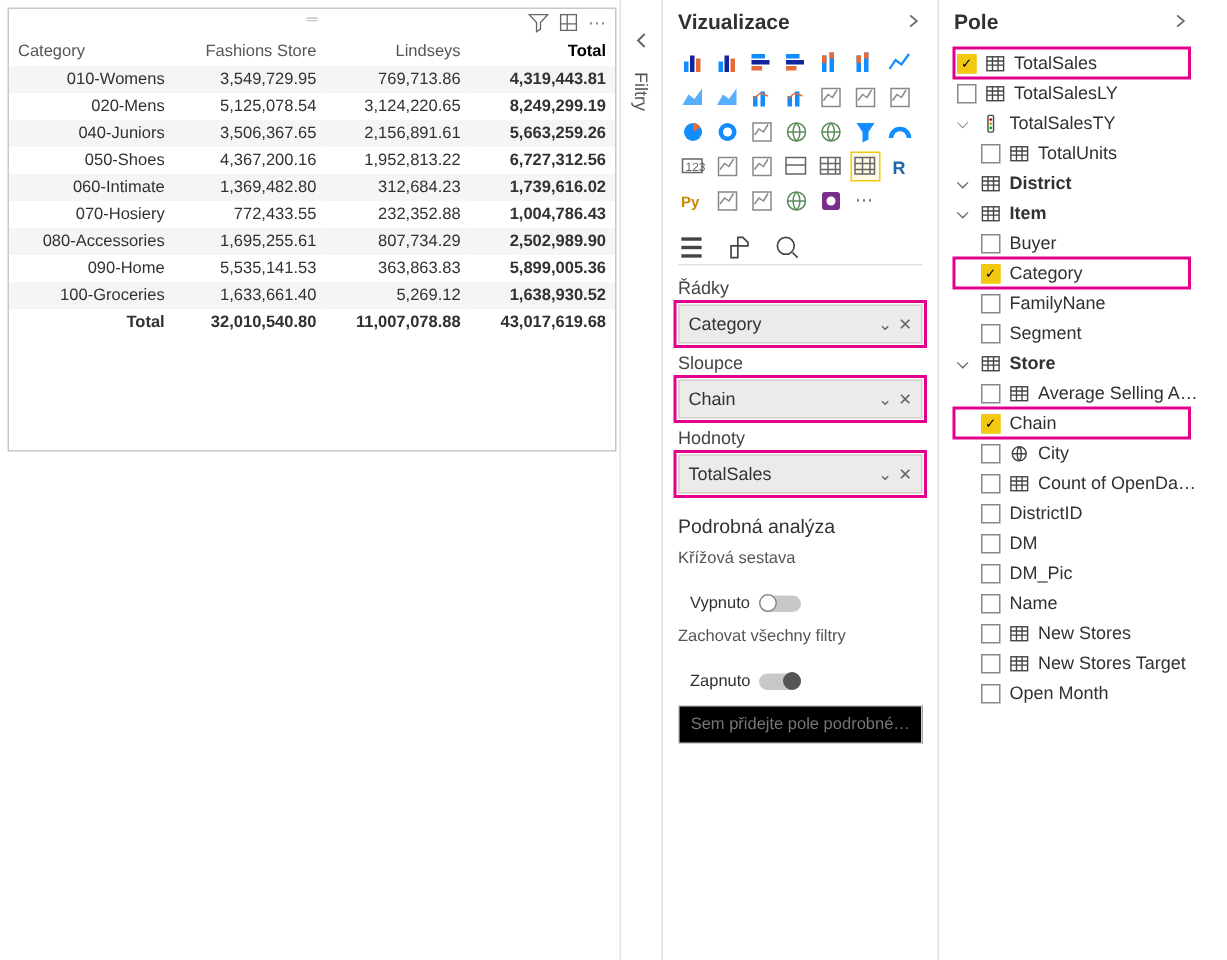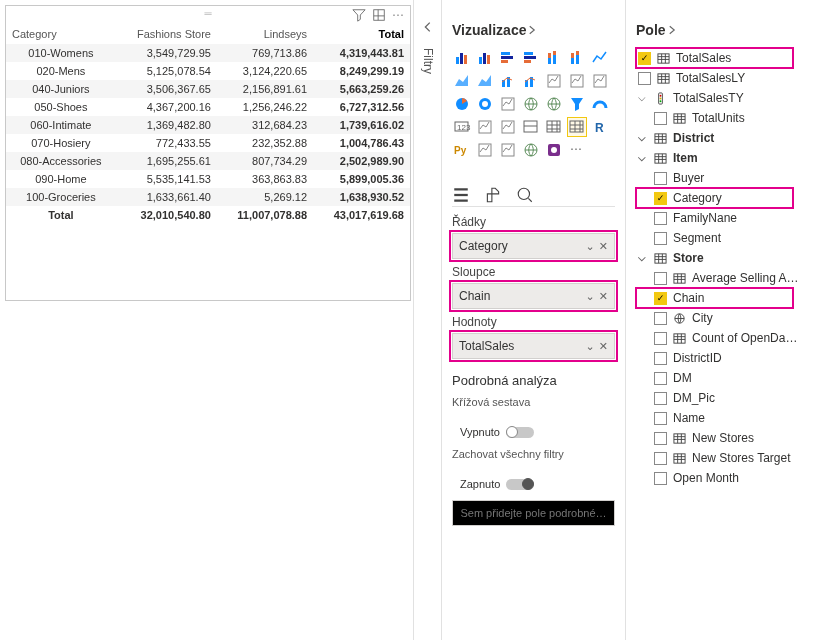--- a/index.html
+++ b/index.html
@@ -9,35 +9,35 @@
 .visual-container { border: 1px solid #c8c8c8; width: 406px; height: 296px; background: #fff; position: relative; }
 .visual-header-icons { display: flex; justify-content: flex-end; align-items: center; padding: 2px 4px; gap: 6px; color: #888; }
 .drag-handle { position: absolute; left: 50%; transform: translateX(-50%); top: 2px; color: #bbb; font-size: 10px; cursor: move; }
 .visual-header-icons svg { width: 14px; height: 14px; fill: #666; cursor: pointer; }
 
 .matrix-table { width: 100%; border-collapse: collapse; font-size: 11px; }
 .matrix-table th { text-align: left; padding: 4px 6px; font-weight: 400; color: #555; white-space: nowrap; }
 .matrix-table th:not(:first-child) { text-align: right; }
 .matrix-table th.total-col { font-weight: 700; color: #000; }
 .matrix-table td { padding: 3px 6px; white-space: nowrap; }
-.matrix-table td:first-child { text-align: center; }
+.matrix-table td:first-child { text-align: right; }
 .matrix-table td:not(:first-child) { text-align: right; }
 .matrix-table td.total-col { font-weight: 700; }
 .matrix-table tr:nth-child(odd) td { background: #f5f5f5; }
 .matrix-table tr.total-row td { font-weight: 700; background: #fff; }
 
 .vert-tab { width: 28px; border-left: 1px solid #e1e1e1; display: flex; flex-direction: column; align-items: center; padding-top: 20px; gap: 8px; }
 .vert-tab svg { width: 14px; height: 14px; fill: #666; }
 .vert-label { writing-mode: vertical-rl; font-size: 12px; color: #555; margin-top: 6px; }
 
 .viz-pane { width: 184px; border-left: 1px solid #e1e1e1; padding: 6px 10px; overflow-y: auto; }
-.pane-title { display: flex; align-items: center; font-size: 14px; font-weight: 600; margin-bottom: 10px; margin-top: 16px; }
+.pane-title { display: flex; justify-content: space-between; align-items: center; font-size: 14px; font-weight: 600; margin-bottom: 10px; }
 .pane-title svg { width: 12px; height: 12px; fill: #666; }
 
-.viz-gallery { display: grid; grid-template-columns: repeat(7, 20px); gap: 3px; margin-bottom: 24px; }
+.viz-gallery { display: grid; grid-template-columns: repeat(7, 20px); gap: 3px; margin-bottom: 10px; }
 .viz-icon { width: 20px; height: 20px; display: flex; align-items: center; justify-content: center; cursor: pointer; border: 1px solid transparent; }
 .viz-icon.selected { border: 1px solid #f2c811; background: #fff9e6; }
 .viz-icon svg { width: 18px; height: 18px; }
 
 .tool-tabs { display: flex; gap: 14px; margin: 8px 0; padding: 2px 0; border-bottom: 1px solid #e1e1e1; }
 .tool-tabs svg { width: 18px; height: 18px; fill: #444; cursor: pointer; }
 
 .well-label { font-size: 12px; color: #444; margin: 6px 0 4px; }
 .well { background: #edebe9; border: 1px solid #d2d0ce; padding: 5px 6px; display: flex; justify-content: space-between; align-items: center; font-size: 12px; color: #333; cursor: pointer; }
 .well.highlight { outline: 2px solid #e3008c; outline-offset: 1px; }
@@ -107,21 +107,21 @@
           </tr>
           <tr>
             <td>040-Juniors</td>
             <td>3,506,367.65</td>
             <td>2,156,891.61</td>
             <td class="total-col">5,663,259.26</td>
           </tr>
           <tr>
             <td>050-Shoes</td>
             <td>4,367,200.16</td>
-            <td>1,256,246.22</td>
+            <td>1,952,813.22</td>
             <td class="total-col">6,727,312.56</td>
           </tr>
           <tr>
             <td>060-Intimate</td>
             <td>1,369,482.80</td>
             <td>312,684.23</td>
             <td class="total-col">1,739,616.02</td>
           </tr>
           <tr>
             <td>070-Hosiery</td>

